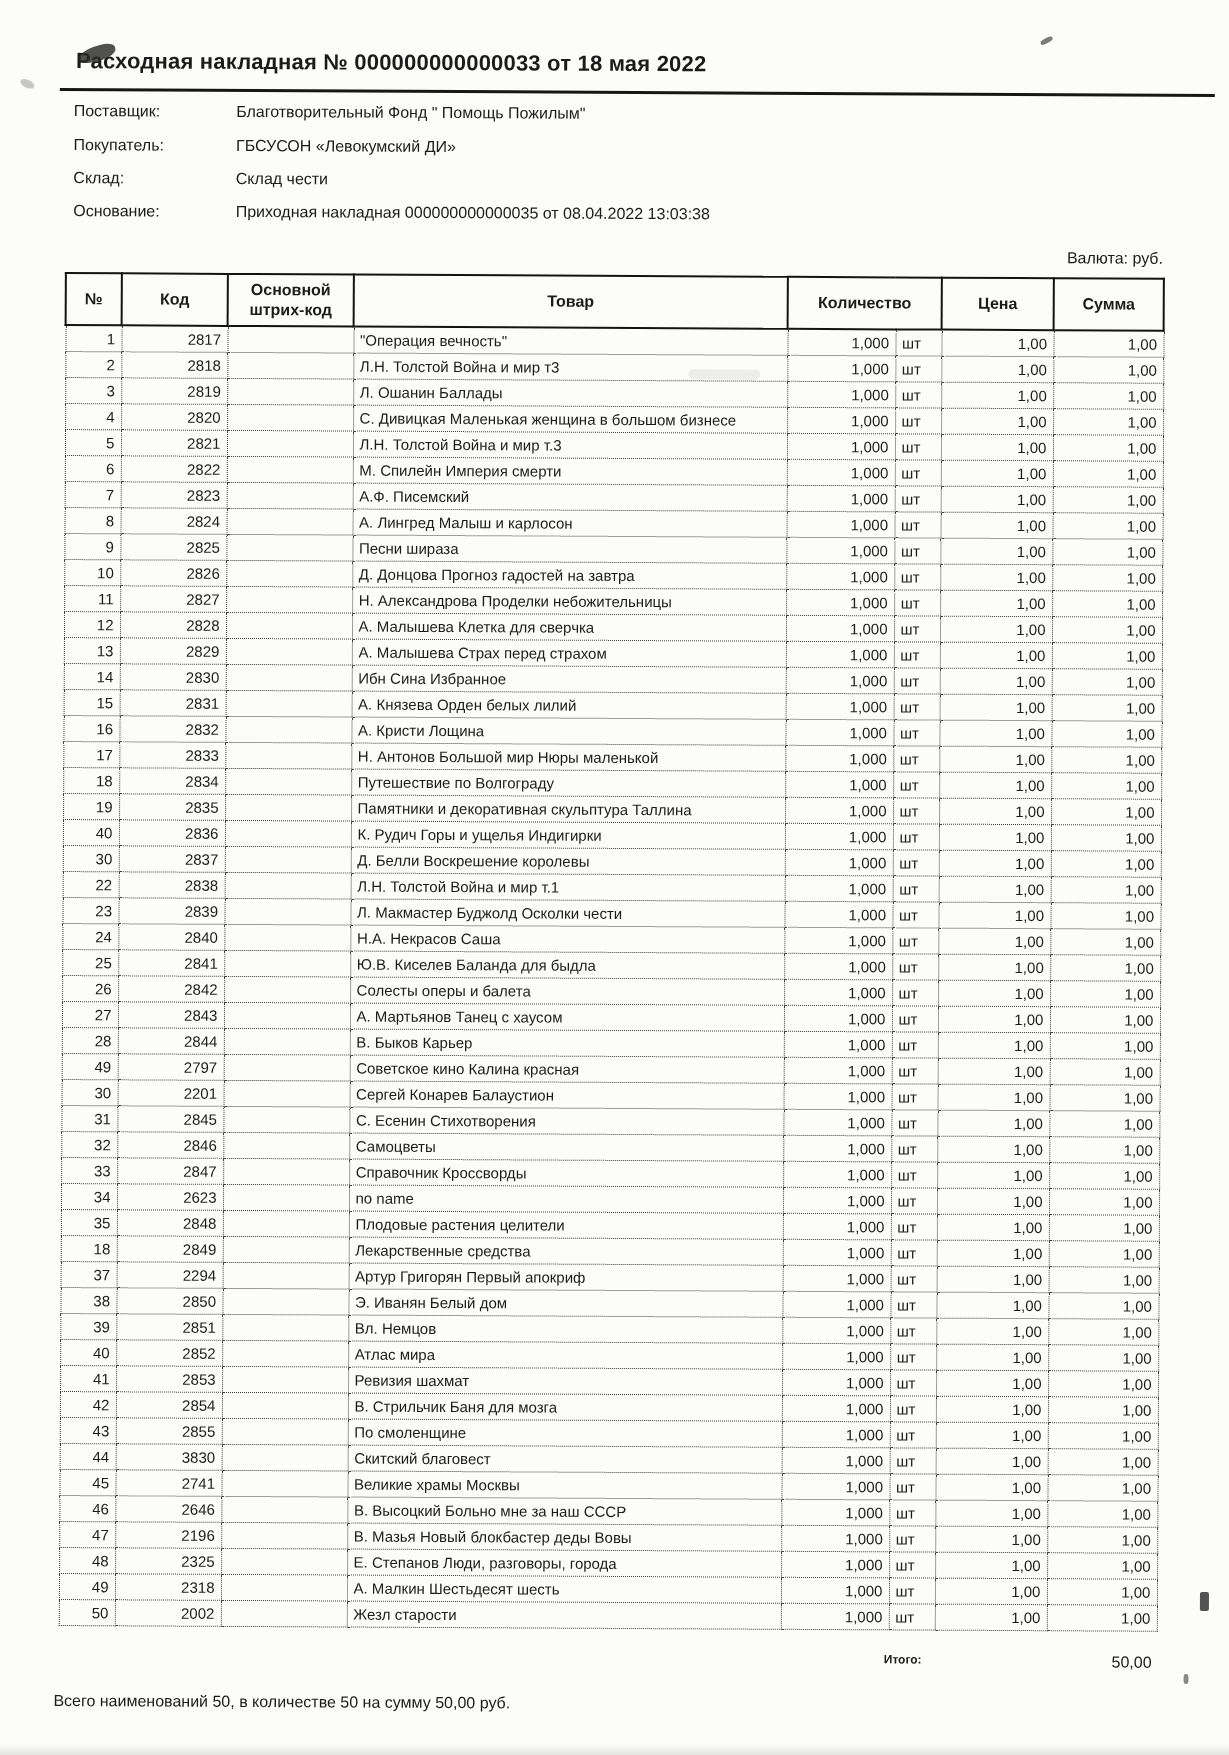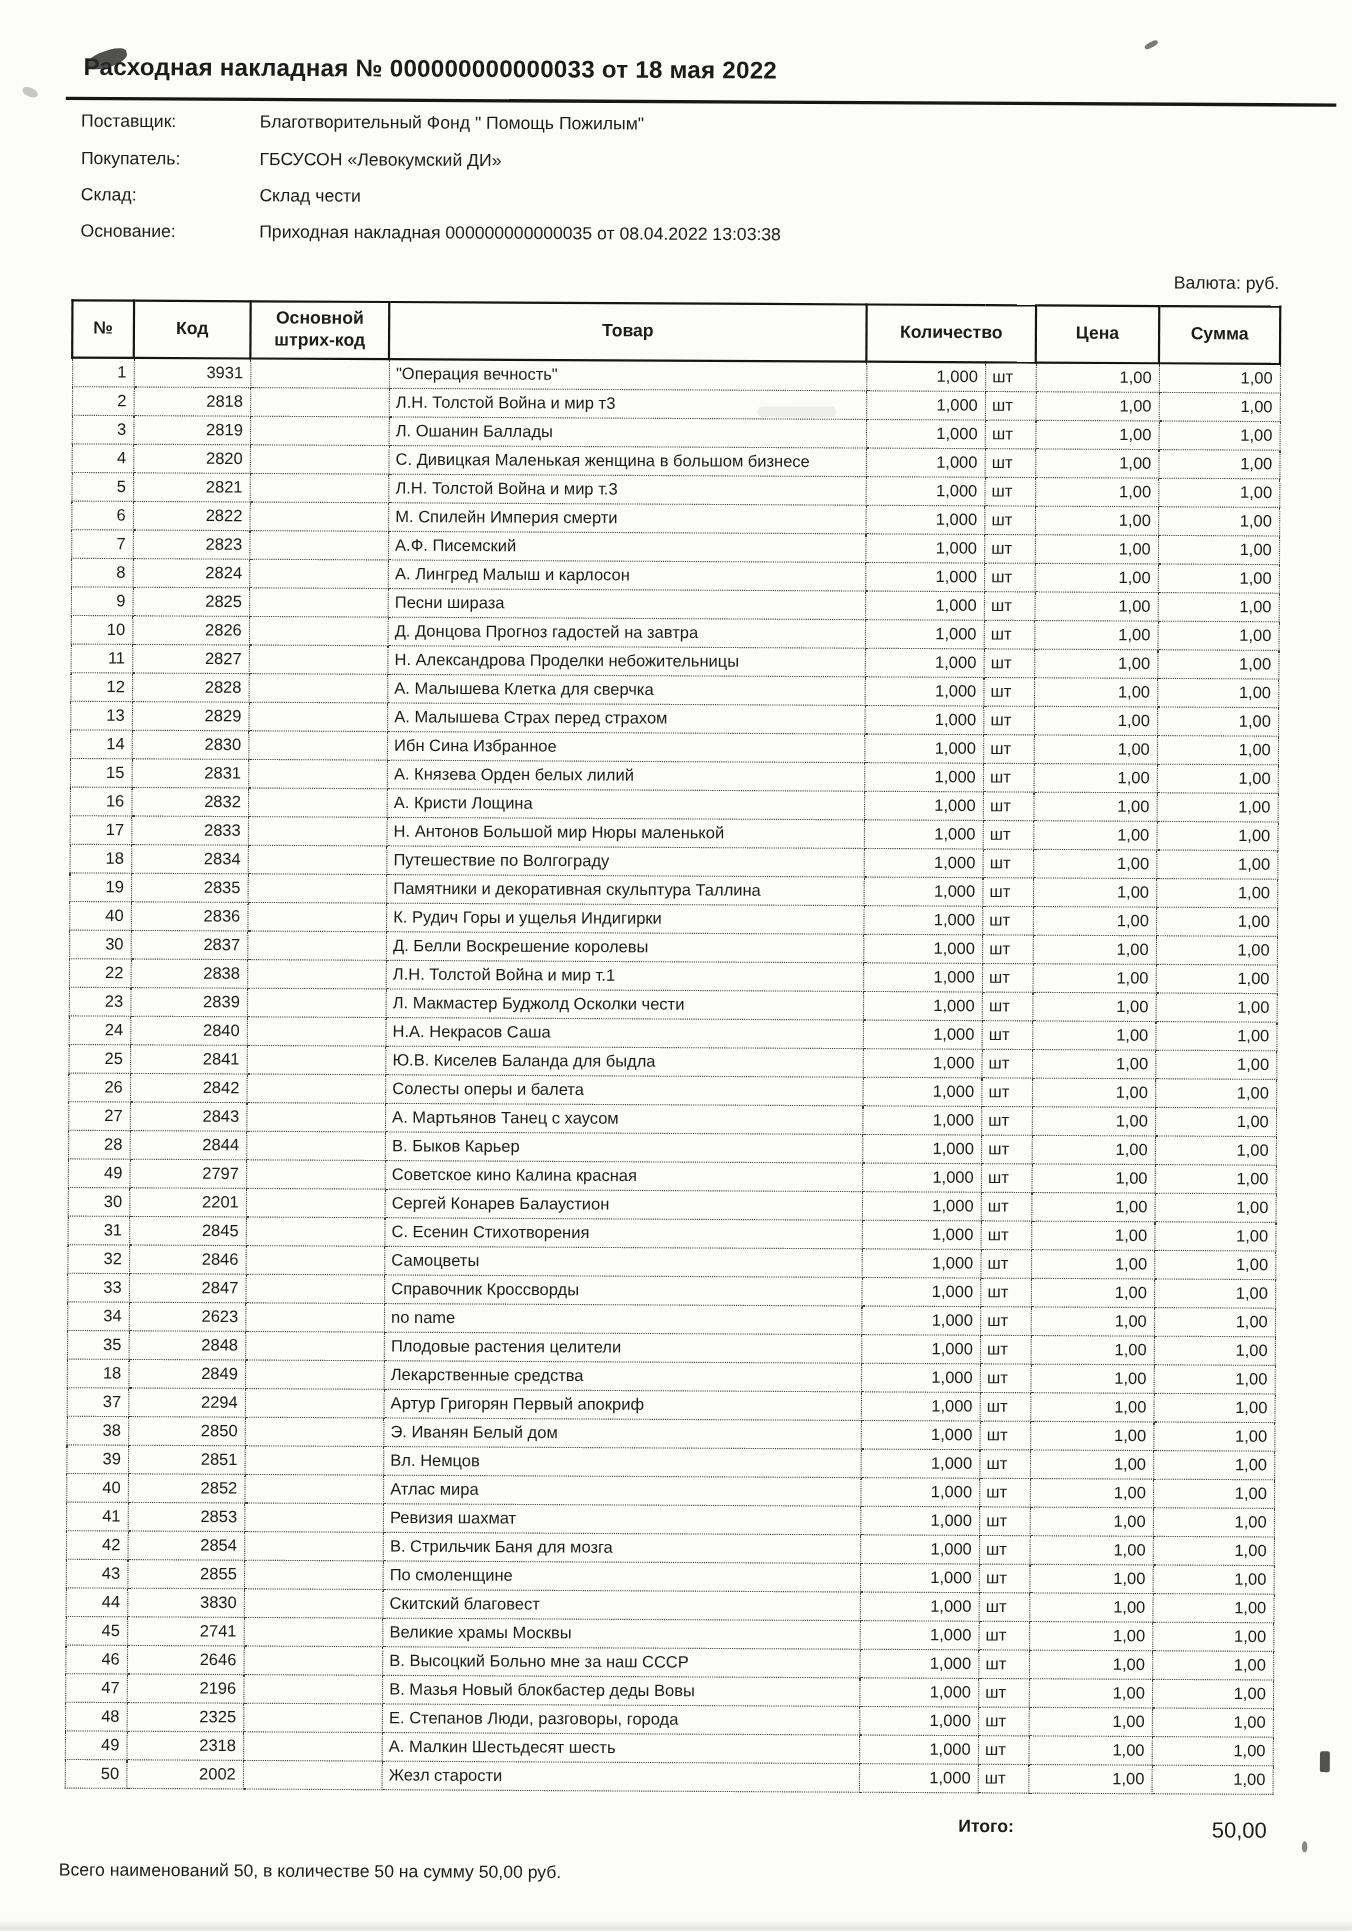--- a/index.html
+++ b/index.html
@@ -44,25 +44,25 @@
   table.items td {
     border: 1px dotted #3d3d3d;
     font-size: 15px; height: 25px; padding: 0 6px;
     white-space: nowrap; overflow: hidden; vertical-align: middle;
   }
   td.c-num, td.c-code, td.c-qty, td.c-price, td.c-sum { text-align: right; }
   td.c-item, td.c-unit { text-align: left; }
   td.c-bar { }
   .totals-label {
     position: absolute; left: 800px; top: 1648px; width: 130px;
-    text-align: right; font-size: 16px; font-weight: bold;
+    text-align: right; font-size: 12px; font-weight: bold;
   }
   .totals-value {
     position: absolute; left: 1020px; top: 1648px; width: 140px;
-    text-align: right; font-size: 20px;
+    text-align: right; font-size: 16px;
   }
   .summary-line {
     position: absolute; left: 62px; top: 1692px;
     font-size: 16px; white-space: nowrap;
   }
   
   .art { position: absolute; pointer-events: none; }
   .art-blob1 { left: 78px; top: 46px; width: 38px; height: 15px; background: #2b2b2b;
     border-radius: 62% 40% 55% 48%; transform: rotate(-16deg); opacity: .82; }
   .art-speck1 { left: 20px; top: 80px; width: 15px; height: 8px; background: #9b9b9b;
@@ -123,21 +123,21 @@
         <th>Основной штрих-код</th>
         <th>Товар</th>
         <th colspan="2">Количество</th>
         <th>Цена</th>
         <th>Сумма</th>
       </tr>
     </thead>
     <tbody>
         <tr>
           <td class="c-num">1</td>
-          <td class="c-code">3931</td>
+          <td class="c-code">2817</td>
           <td class="c-bar"></td>
           <td class="c-item">"Операция вечность"</td>
           <td class="c-qty">1,000</td>
           <td class="c-unit">шт</td>
           <td class="c-price">1,00</td>
           <td class="c-sum">1,00</td>
         </tr>
         <tr>
           <td class="c-num">2</td>
           <td class="c-code">2818</td>

